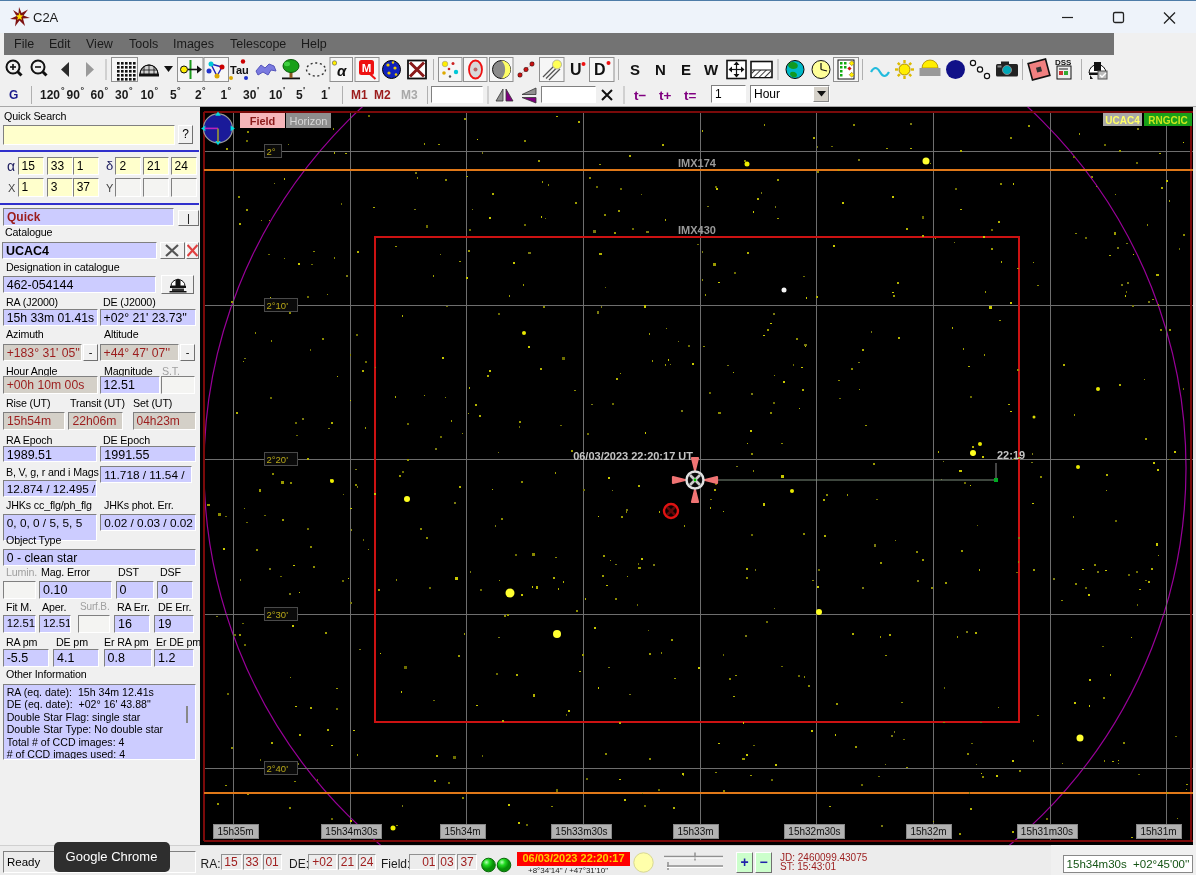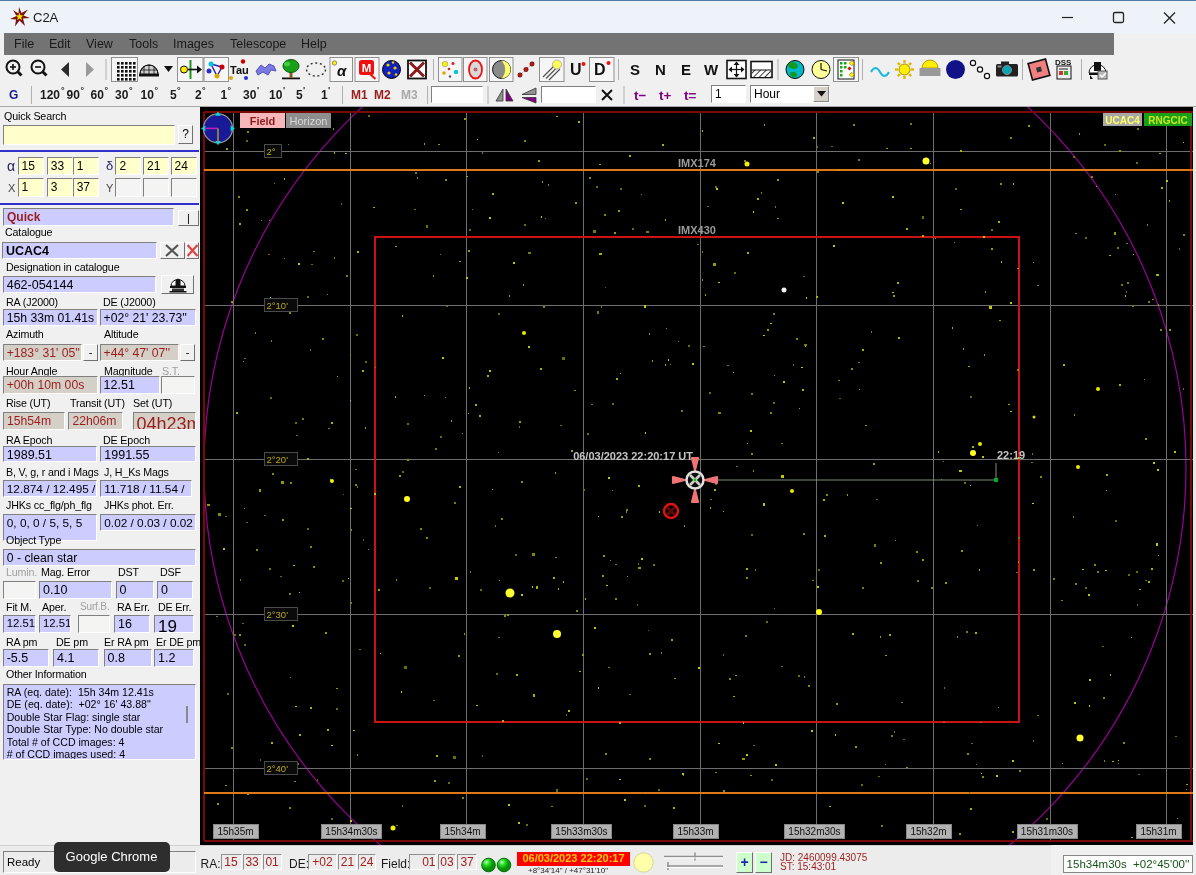--- a/index.html
+++ b/index.html
@@ -461,37 +461,37 @@
       </div>
       <div class="lab" style="left:6px;top:290px;color:#000;font-size:10.7px">Rise (UT)</div>
       <div class="lab" style="left:70px;top:290px;color:#000;font-size:10.7px">Transit (UT)</div>
       <div class="lab" style="left:133px;top:290px;color:#000;font-size:10.7px">Set (UT)</div>
       <div class="sunk gry" style="left:3px;top:305px;width:62px;height:17.5px;font-size:12.2px">
         <i>15h54m</i>
       </div>
       <div class="sunk gry" style="left:68.4px;top:305px;width:54.4px;height:17.5px;font-size:12.2px">
         <i>22h06m</i>
       </div>
-      <div class="sunk gry" style="left:132.5px;top:305px;width:63.5px;height:17.5px;font-size:18px">
+      <div class="sunk gry" style="left:132.5px;top:305px;width:63.5px;height:17.5px;font-size:12px">
         <i>04h23m</i>
       </div>
       <div class="lab" style="left:6px;top:327px;color:#000;font-size:10.7px">RA Epoch</div>
       <div class="lab" style="left:103px;top:327px;color:#000;font-size:10.7px">DE Epoch</div>
       <div class="sunk lav" style="left:2.8px;top:338.7px;width:94.7px;height:16.8px;font-size:12.5px">
         <i>1989.51</i>
       </div>
       <div class="sunk lav" style="left:100.3px;top:338.7px;width:95.6px;height:16.8px;font-size:12.5px">
         <i>1991.55</i>
       </div>
       <div class="lab" style="left:6px;top:359px;color:#000;font-size:10.7px">B, V, g, r and i Mags</div>
       <div class="lab" style="left:104px;top:359px;color:#000;font-size:10.7px">J, H_Ks Mags</div>
       <div class="sunk lav" style="left:2.8px;top:373px;width:94.7px;height:17px;font-size:11.8px">
         <i>12.874 / 12.495 /</i>
       </div>
-      <div class="sunk lav" style="left:100.3px;top:373px;width:92px;height:17px;font-size:11.8px">
+      <div class="sunk lav" style="left:100.3px;top:359px;width:92px;height:17px;font-size:11.8px">
         <i>11.718 / 11.54 /</i>
       </div>
       <div class="lab" style="left:6px;top:392px;color:#000;font-size:10.7px">JHKs cc_flg/ph_flg</div>
       <div class="lab" style="left:104px;top:392px;color:#000;font-size:10.7px">JHKs phot. Err.</div>
       <div class="sunk lav" style="left:2.8px;top:407px;width:94.7px;height:27px;font-size:11.8px">
         <i>0, 0, 0 / 5, 5, 5</i>
       </div>
       <div class="sunk lav" style="left:100.3px;top:407px;width:95.6px;height:17px;font-size:11.8px">
         <i>0.02 / 0.03 / 0.02</i>
       </div>
@@ -525,21 +525,21 @@
       </div>
       <div class="sunk lav" style="left:39px;top:508px;width:31.5px;height:18px;font-size:11.3px">
         <i>12.51</i>
       </div>
       <div class="sunk wht" style="left:77.7px;top:508px;width:32.3px;height:18px;font-size:12px">
         <i></i>
       </div>
       <div class="sunk lav" style="left:114px;top:508px;width:36px;height:18px;font-size:12.5px">
         <i>16</i>
       </div>
-      <div class="sunk lav" style="left:154px;top:508px;width:39.5px;height:18px;font-size:17px">
+      <div class="sunk lav" style="left:154px;top:508px;width:39.5px;height:18px;font-size:12px">
         <i>19</i>
       </div>
       <div class="lab" style="left:6px;top:529px;color:#000;font-size:10.7px">RA pm</div>
       <div class="lab" style="left:56px;top:529px;color:#000;font-size:10.7px">DE pm</div>
       <div class="lab" style="left:104px;top:529px;color:#000;font-size:10.7px">Er RA pm</div>
       <div class="lab" style="left:156px;top:529px;color:#000;font-size:10.7px">Er DE pm</div>
       <div class="sunk lav" style="left:2.7px;top:542px;width:46.3px;height:18px;font-size:12.5px">
         <i>-5.5</i>
       </div>
       <div class="sunk lav" style="left:53px;top:542px;width:46px;height:18px;font-size:12.5px">

